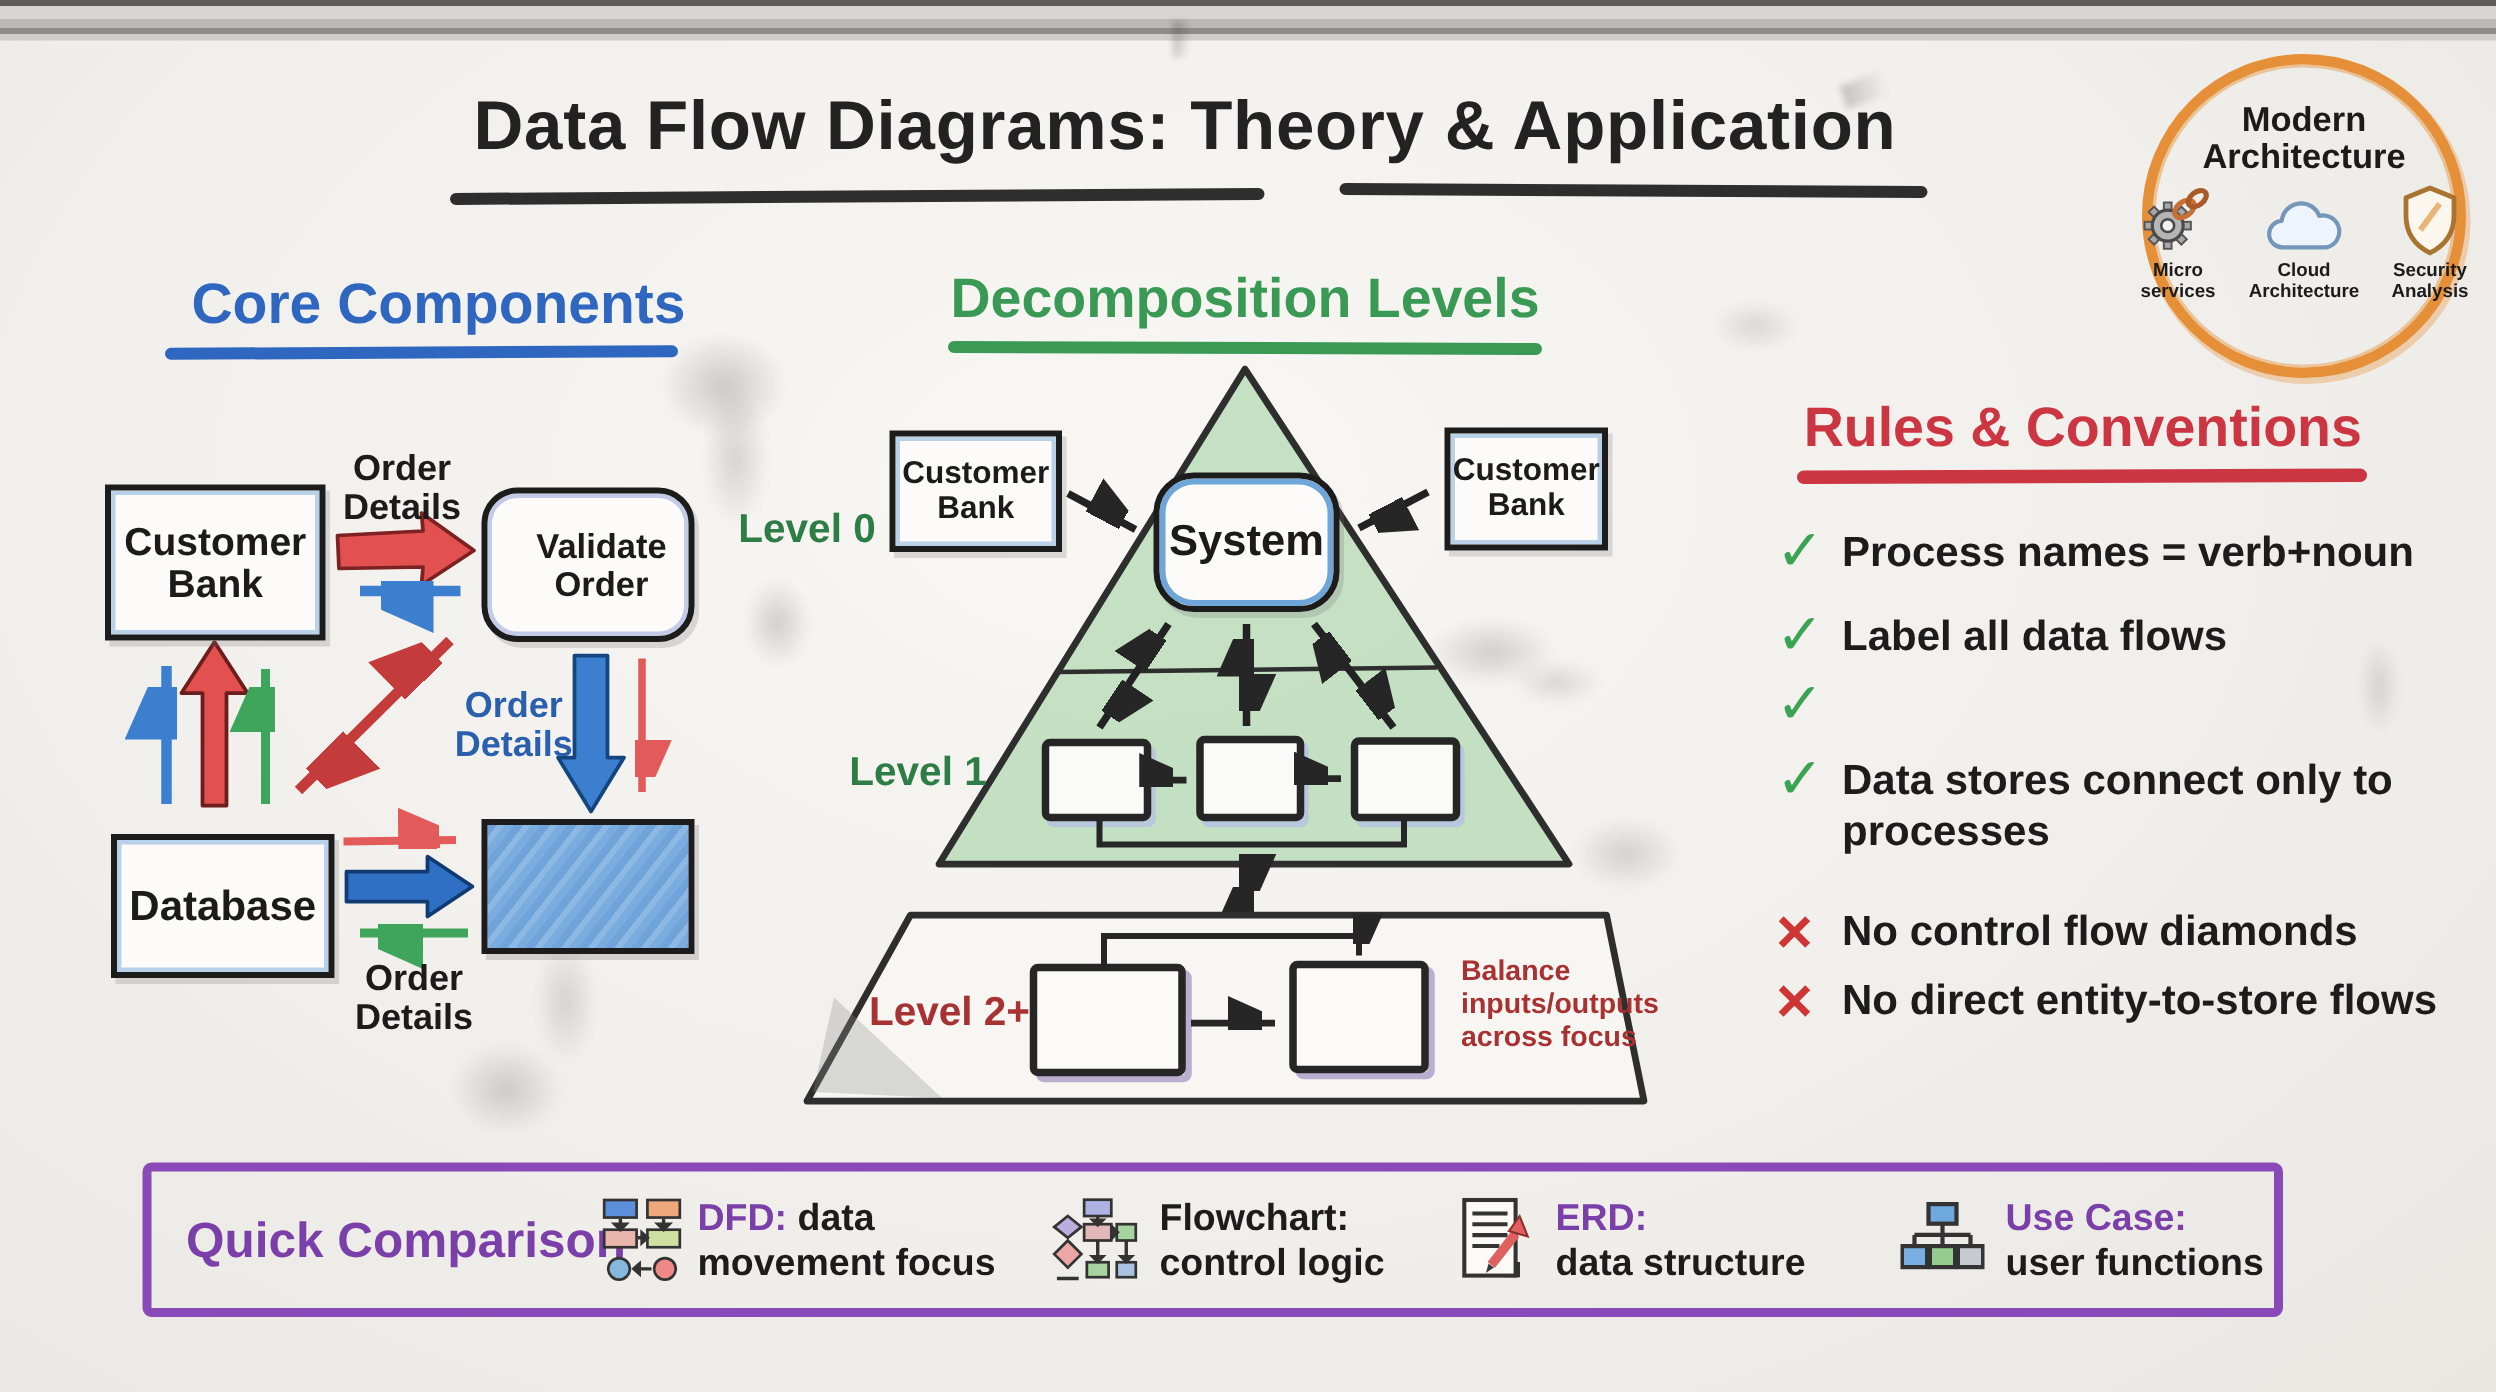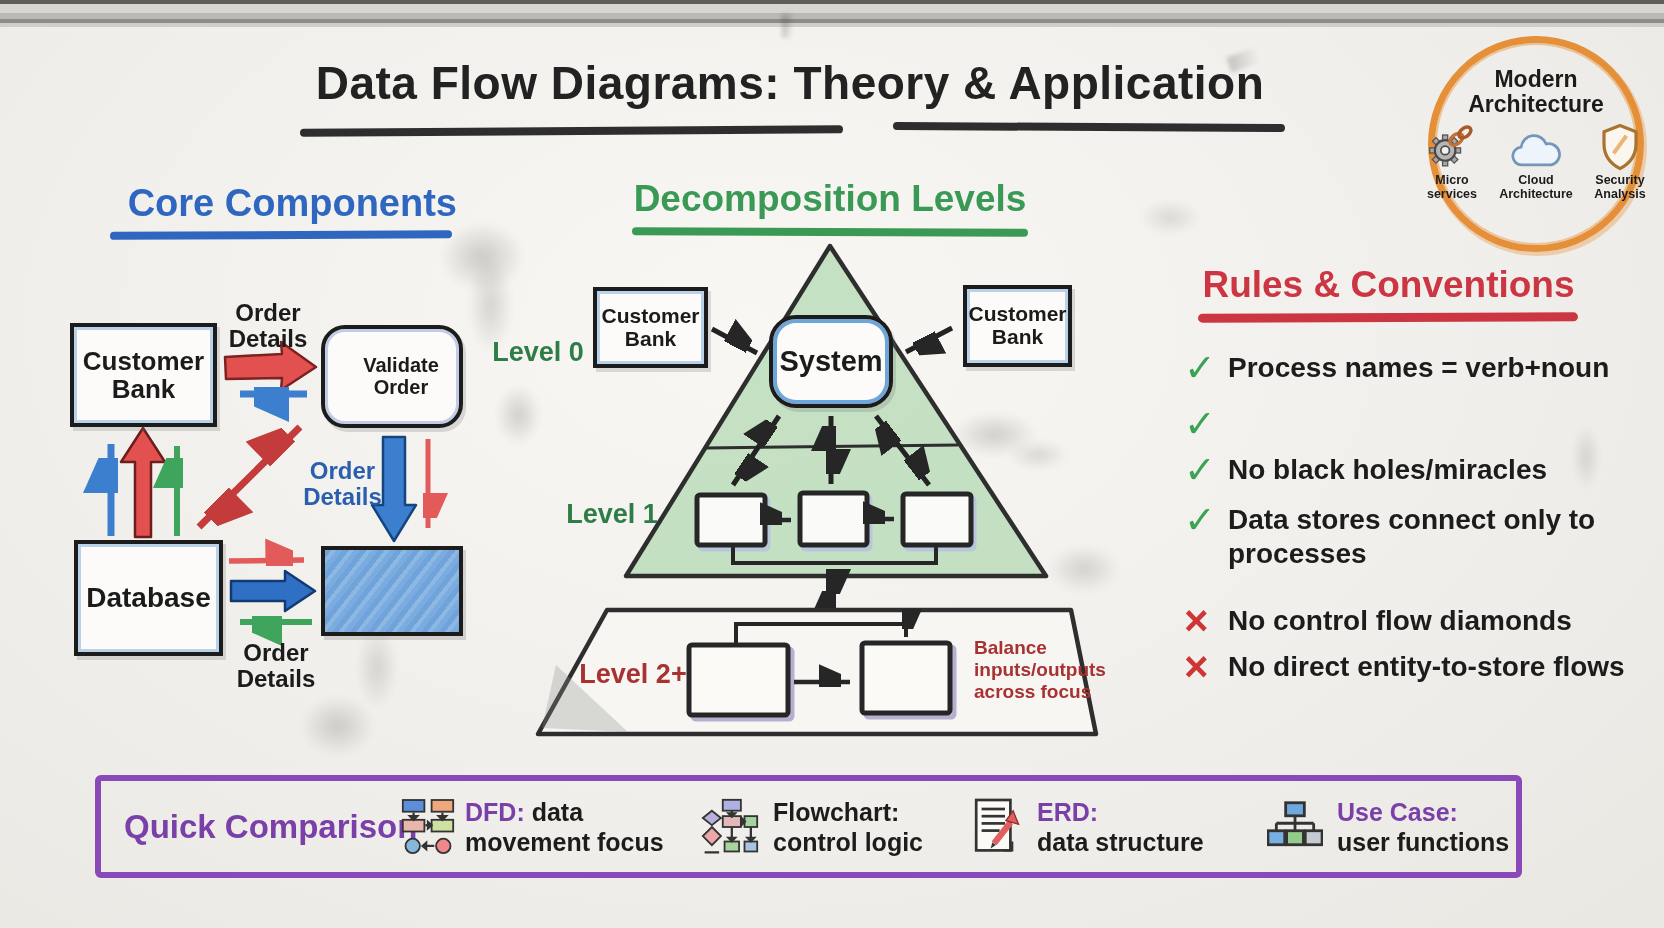--- a/index.html
+++ b/index.html
@@ -151,25 +151,25 @@
     </g>
     <line x1="794" y1="682" x2="850" y2="682" stroke="#262626" stroke-width="4.5" marker-end="url(#ahK)"></line>
     <path d="M736,645 L736,624 L906,624 L906,634" fill="none" stroke="#262626" stroke-width="4"></path>
     <line x1="906" y1="628" x2="906" y2="637" stroke="#262626" stroke-width="4" marker-end="url(#ahK)"></line>
   </svg>
 
   <div class="abs sbox" style="left:70px;top:323px;width:147px;height:104px;font-size:26px;">
     <span>Customer</span>
     <span>Bank</span>
   </div>
-  <div class="abs sbox round" style="left:321px;top:325px;width:142px;height:103px;font-size:20px;padding-left:18px;">
+  <div class="abs sbox round" style="left:321px;top:325px;width:142px;height:103px;font-size:23px;padding-left:18px;">
     <span>Validate</span>
     <span>Order</span>
   </div>
-  <div class="abs sbox" style="left:74px;top:540px;width:149px;height:116px;font-size:28px;">
+  <div class="abs sbox" style="left:74px;top:556px;width:149px;height:96px;font-size:28px;">
     <span>Database</span>
   </div>
   <div class="abs" id="store-box" style="left:321px;top:546px;width:142px;height:90px;"></div>
 
   <div class="abs lbl" style="left:218px;top:300px;width:100px;font-size:24px;">
     <div>Order</div>
       <div>Details</div>
   </div>
   <div class="abs lbl" style="left:300px;top:458px;width:85px;font-size:24px;color:#2a5fae;">
     <div>Order</div>
@@ -201,24 +201,24 @@
     <div>inputs/outputs</div>
     <div>across focus</div>
   </div>
 
   <div class="rule" style="top:351px;">
     <span class="mk ok">✓</span>
     <span>Process names = verb+noun</span>
   </div>
   <div class="rule" style="top:407px;">
     <span class="mk ok">✓</span>
+    <span>Label all data flows</span>
   </div>
   <div class="rule" style="top:453px;">
     <span class="mk ok">✓</span>
-    <span>No black holes/miracles</span>
   </div>
   <div class="rule wrap" style="top:503px;">
     <span class="mk ok">✓</span>
     <span>Data stores connect only to processes</span>
   </div>
   <div class="rule" style="top:604px;">
     <span class="mk no">×</span>
     <span>No control flow diamonds</span>
   </div>
   <div class="rule" style="top:650px;">

